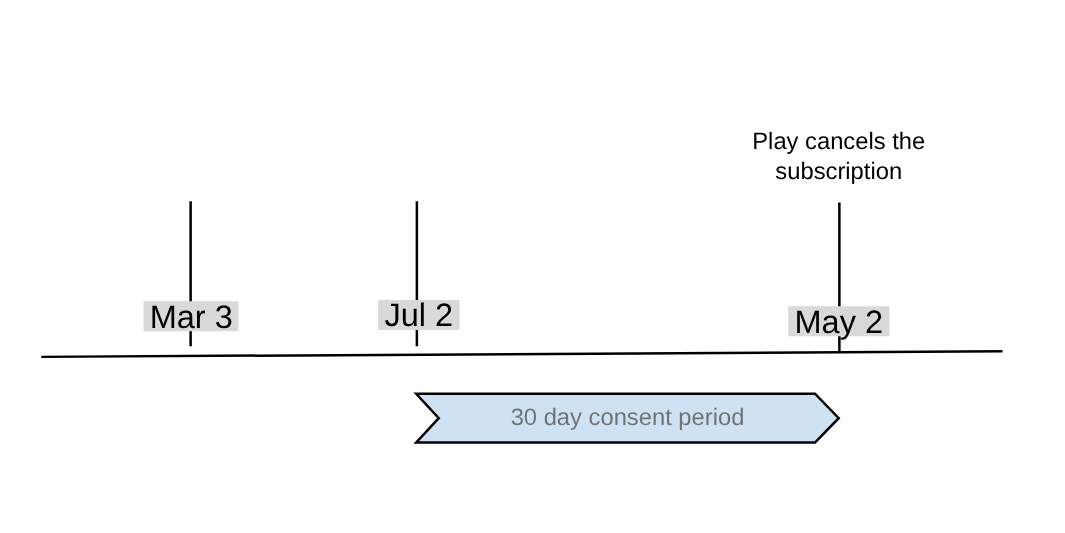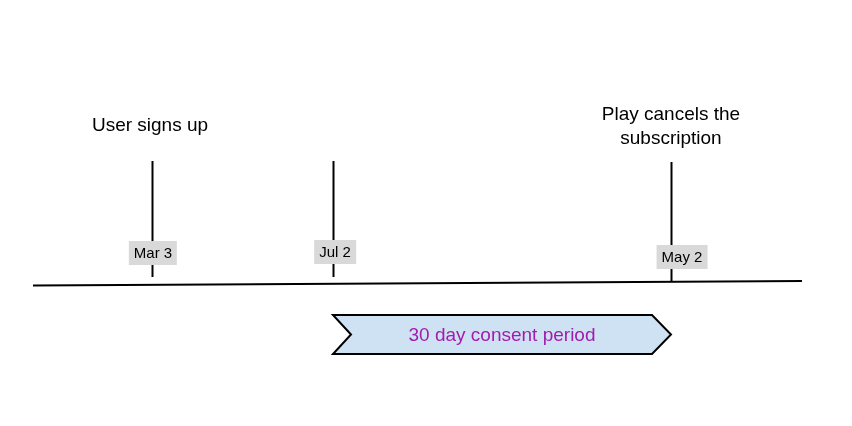--- a/index.html
+++ b/index.html
@@ -36,60 +36,59 @@
     font-size: 19px;
     line-height: 24px;
     color: #000000;
   }
   .event-label.nowrap { white-space: nowrap; }
   .date-chip {
     position: absolute;
     transform: translateX(-50%);
     background: #d9d9d9;
     padding: 0 5px;
-    font-size: 15px;
+    font-size: 26px;
     line-height: 24px;
     white-space: nowrap;
     color: #000000;
   }
   .ribbon-label {
     position: absolute;
     left: 333px;
     top: 315px;
     width: 338px;
     height: 39px;
     display: flex;
     align-items: center;
     justify-content: center;
     font-size: 19px;
-    color: #a21caf;
+    color: #737373;
   }
 </style>
 </head>
 <body>
 
 <div class="canvas">
 
   <svg class="layer" viewBox="0 0 852 426">
 
     <line class="timeline-line" x1="33" y1="285.5" x2="802" y2="281"></line>
 
     <line class="tick-line" x1="152.5" y1="161" x2="152.5" y2="277"></line>
     <line class="tick-line" x1="333.5" y1="161" x2="333.5" y2="277"></line>
     <line class="tick-line" x1="671.5" y1="162" x2="671.5" y2="282"></line>
 
     <polygon class="ribbon-shape" points="333,315 652,315 671,334.5 652,354 333,354 351,334.5" stroke="#000000" fill="#cfe2f3"></polygon>
   </svg>
 
-  <div class="event-label nowrap" style="left:150px; top:113px;">User signs up</div>
 
 
   <div class="event-label" style="left:671px; top:102px; width:165px;">Play cancels the subscription</div>
 
   <div class="date-chip" style="left:153px; top:241px;">Mar 3</div>
 
   <div class="date-chip" style="left:335px; top:240px;">Jul 2</div>
 
-  <div class="date-chip" style="left:671px; top:245px;margin-left:11px;">May 2</div>
+  <div class="date-chip" style="left:671px; top:245px;">May 2</div>
 
   <div class="ribbon-label">30 day consent period</div>
 
 </div>
 
 </body></html>

